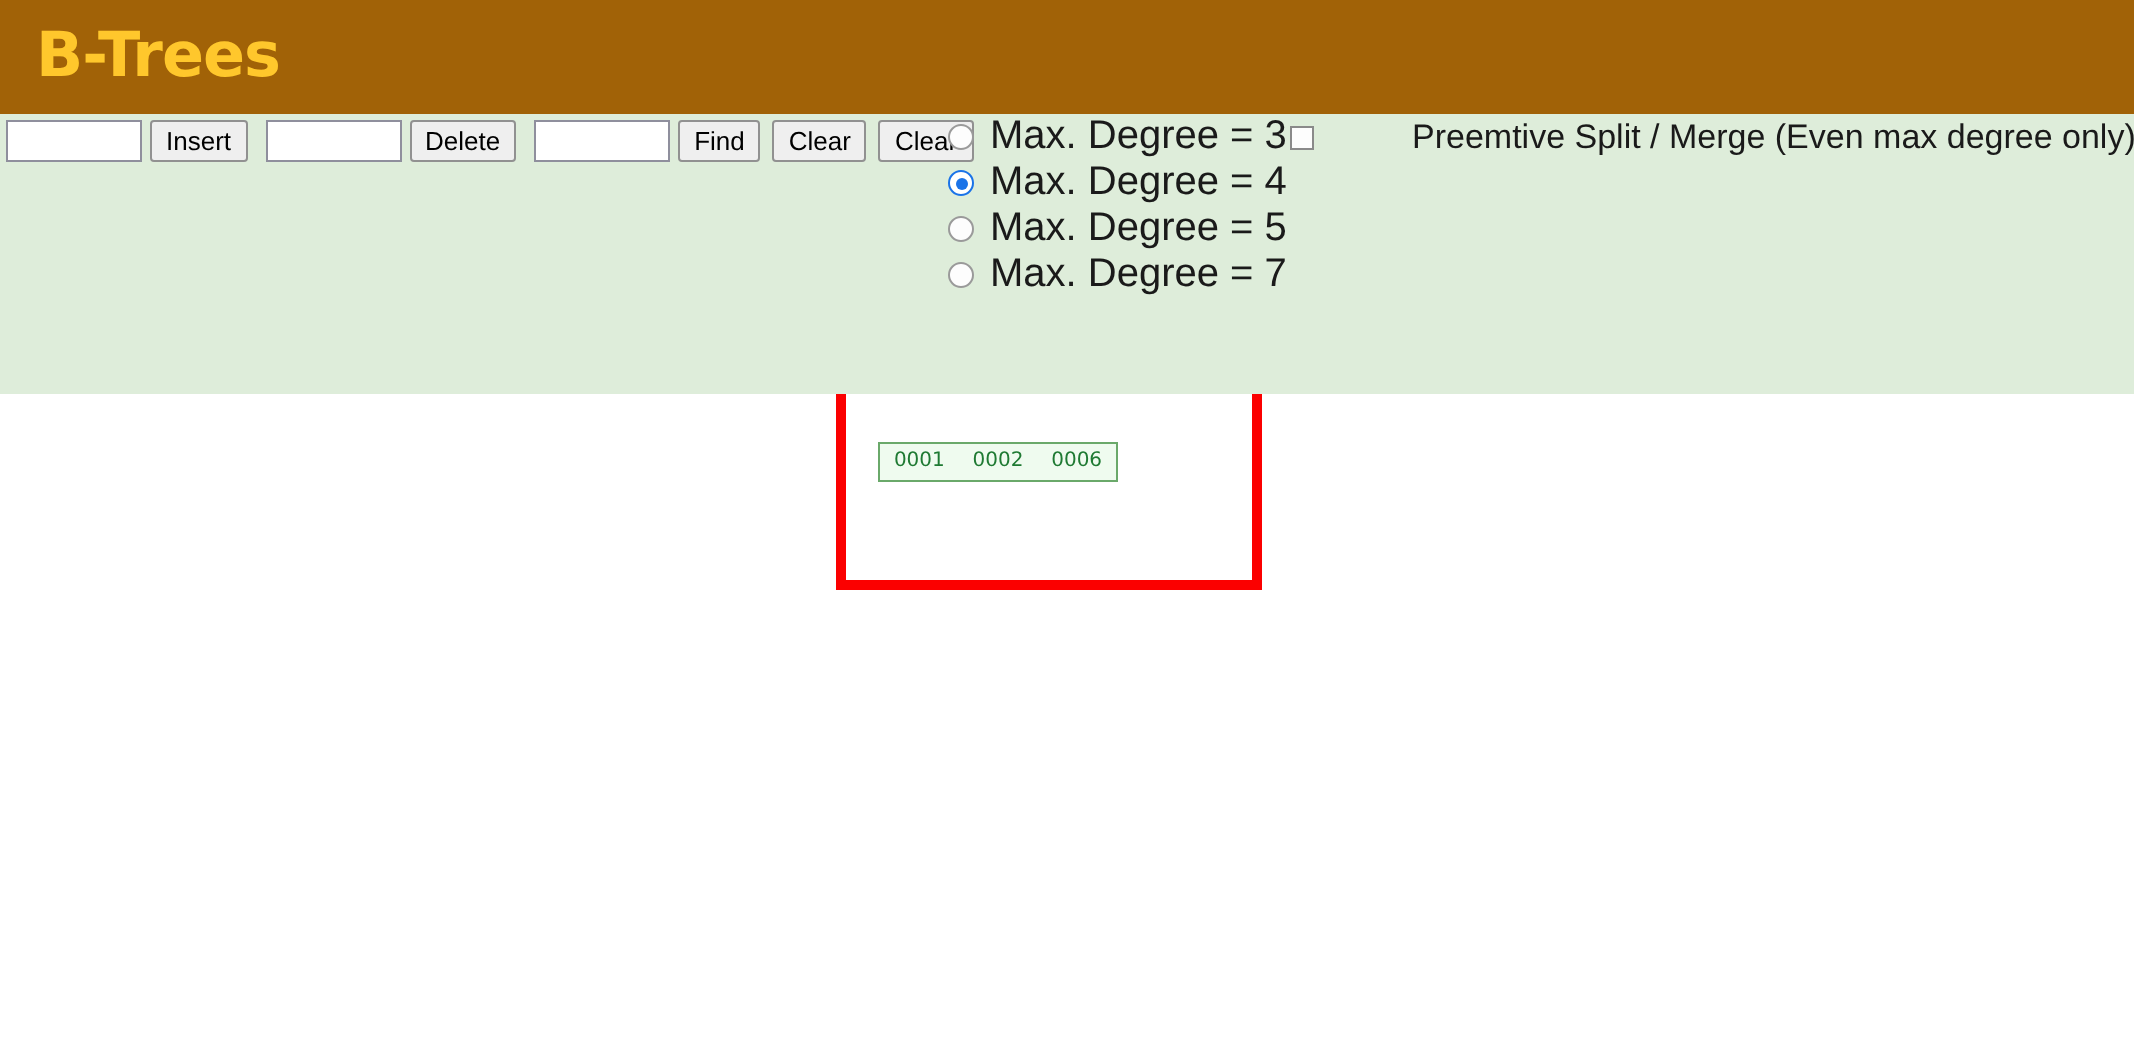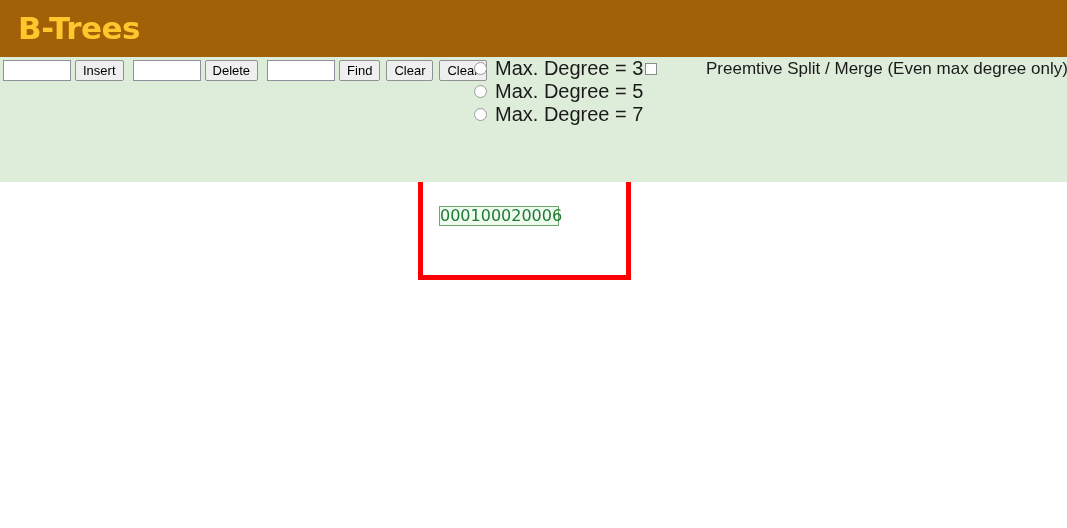--- a/index.html
+++ b/index.html
@@ -29,21 +29,21 @@
     font-size: 31px;
     font-weight: bold;
     letter-spacing: -0.5px;
     line-height: 1;
     font-family: "DejaVu Sans", sans-serif;
   }
 
   
   #control-panel {
     position: relative;
-    height: 125px;
+    height: 140px;
     background: #deedda;
     overflow: hidden;
     box-sizing: border-box;
   }
   #toolbar-row {
     position: absolute;
     left: 0;
     top: 3px;
     display: flex;
     align-items: center;
@@ -170,21 +170,21 @@
     border: 1px solid #6aa96a;
     background: #effbef;
     box-sizing: border-box;
     display: flex;
     align-items: center;
   }
   .node-key {
     flex: 1 1 0;
     text-align: center;
     font-family: "DejaVu Sans", sans-serif;
-    font-size: 16px;
+    font-size: 10px;
     color: #1f7a33;
     line-height: 1;
   }
 </style>
 </head>
 <body>
 
 <div id="header">
   <div id="page-title">B-Trees</div>
 </div>
@@ -201,20 +201,24 @@
     <input class="txt-field" type="text" value="" style="">
     <button class="tb-button">Find</button>
     <button class="tb-button">Clear</button>
     <button class="tb-button">Clear</button>
   </div>
 
   <div id="degree-group">
       <div class="degree-row">
         <span class="radio-dot"></span>
         <span class="degree-label">Max. Degree = 3</span>
+      </div>
+      <div class="degree-row">
+        <span class="radio-dot checked"></span>
+        <span class="degree-label">Max. Degree = 4</span>
       </div>
       <div class="degree-row">
         <span class="radio-dot"></span>
         <span class="degree-label">Max. Degree = 5</span>
       </div>
       <div class="degree-row">
         <span class="radio-dot"></span>
         <span class="degree-label">Max. Degree = 7</span>
       </div>
     </div>

